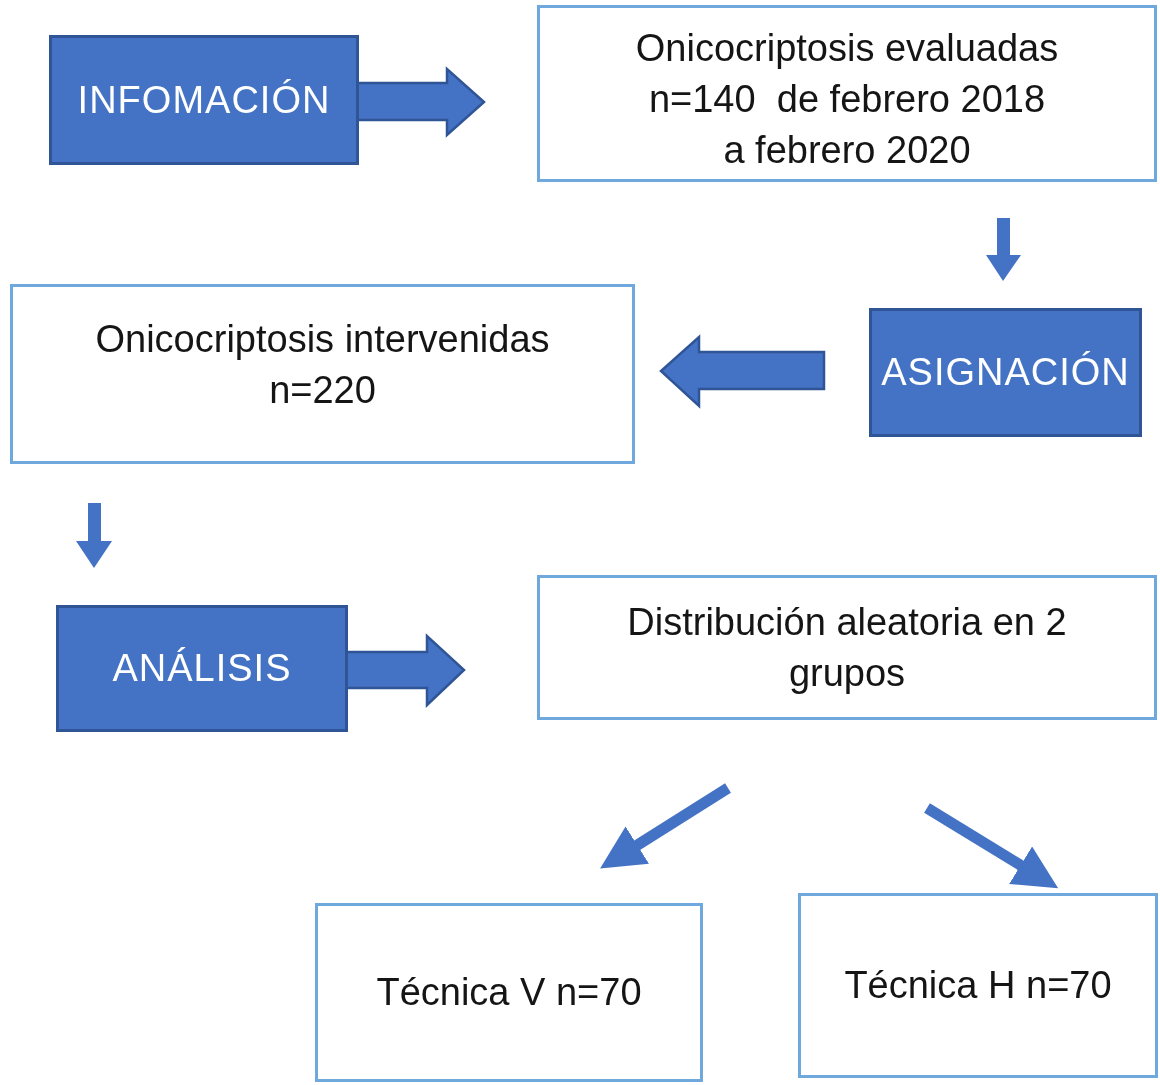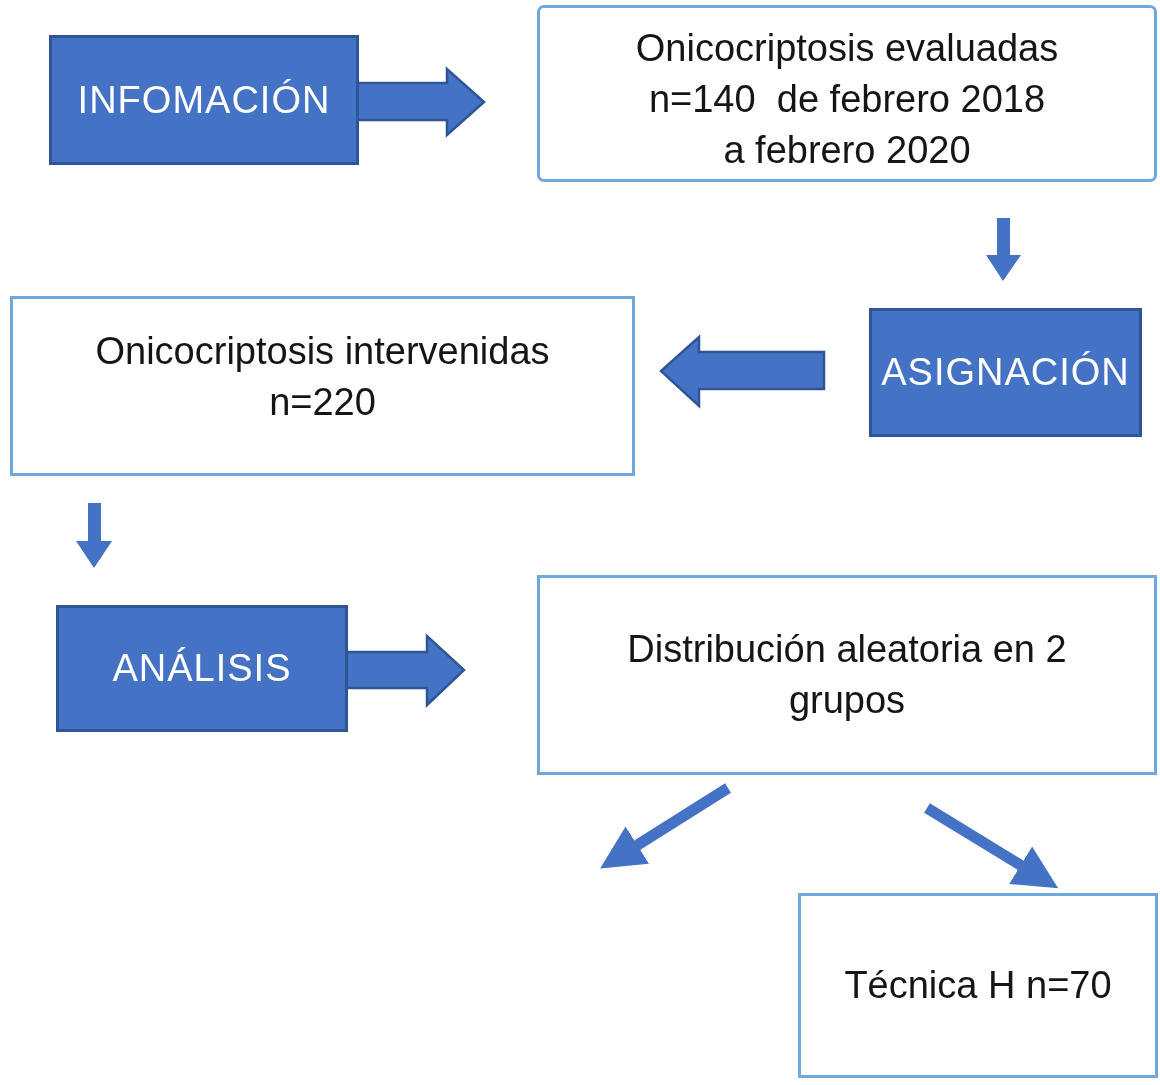--- a/index.html
+++ b/index.html
@@ -59,25 +59,25 @@
   .node-white {
     background: #ffffff;
     border: 3px solid var(--light-border, #6FA8DC);
     color: #151515;
     font-size: 38px;
     line-height: 1.34;
   }
   .node-white .line { white-space: pre-wrap; }
 
   .box-infomacion   { left: 3px;   top: 35px;  width: 310px; height: 130px; }
-  .box-evaluadas    { left: 537px; top: 5px;   width: 620px; height: 177px; padding-top: 12px; border-radius: 7px; }
+  .box-evaluadas    { left: 537px; top: 5px;   width: 620px; height: 177px; padding-top: 12px; }
   .box-asignacion   { left: 823px; top: 308px; width: 273px; height: 129px; }
-  .box-intervenidas { left: 10px;  top: 296px; width: 625px; height: 180px; padding-bottom: 18px; }
+  .box-intervenidas { left: 10px;  top: 284px; width: 625px; height: 180px; padding-bottom: 18px; }
   .box-analisis     { left: 10px;  top: 605px; width: 292px; height: 127px; }
-  .box-distribucion { left: 537px; top: 575px; width: 620px; height: 200px; }
+  .box-distribucion { left: 537px; top: 575px; width: 620px; height: 145px; }
   .box-tecnica-v    { left: 315px; top: 903px; width: 388px; height: 179px; }
   .box-tecnica-h    { left: 798px; top: 893px; width: 360px; height: 185px; }
 </style>
 </head>
 <body>
 
 <div class="canvas">
 
   <svg class="arrow-layer" viewBox="0 0 1160 1085" xmlns="http://www.w3.org/2000/svg" aria-hidden="true">
     <defs>
@@ -122,18 +122,21 @@
 
   <div class="node node-blue box-analisis">
     <span>ANÁLISIS</span>
   </div>
 
   <div class="node node-white box-distribucion">
     <div class="line">Distribución aleatoria en 2</div>
     <div class="line">grupos</div>
   </div>
 
+  <div class="node node-white box-tecnica-v">
+    <span>Técnica V n=70</span>
+  </div>
 
   <div class="node node-white box-tecnica-h">
     <span>Técnica H n=70</span>
   </div>
 
 </div>
 
 </body></html>

